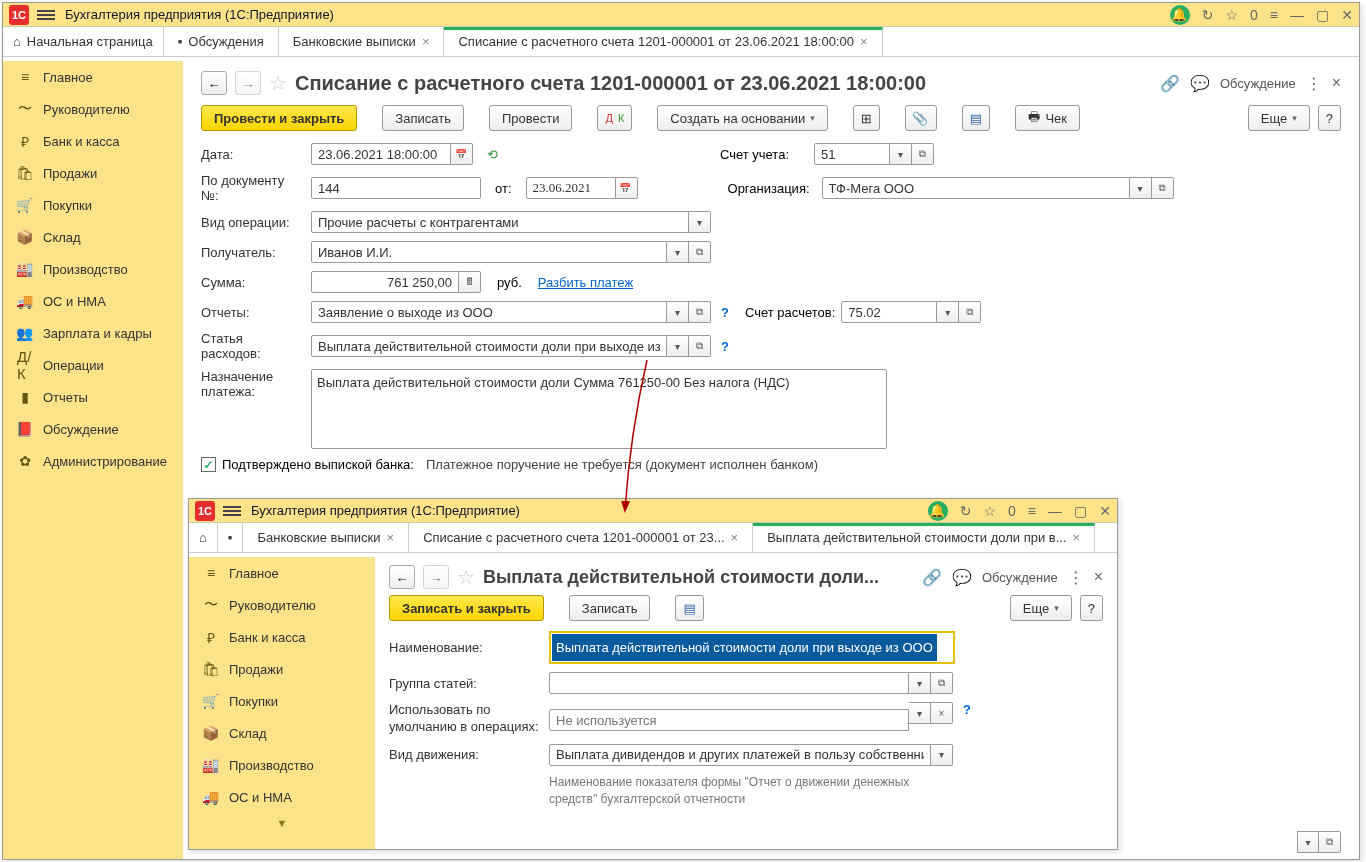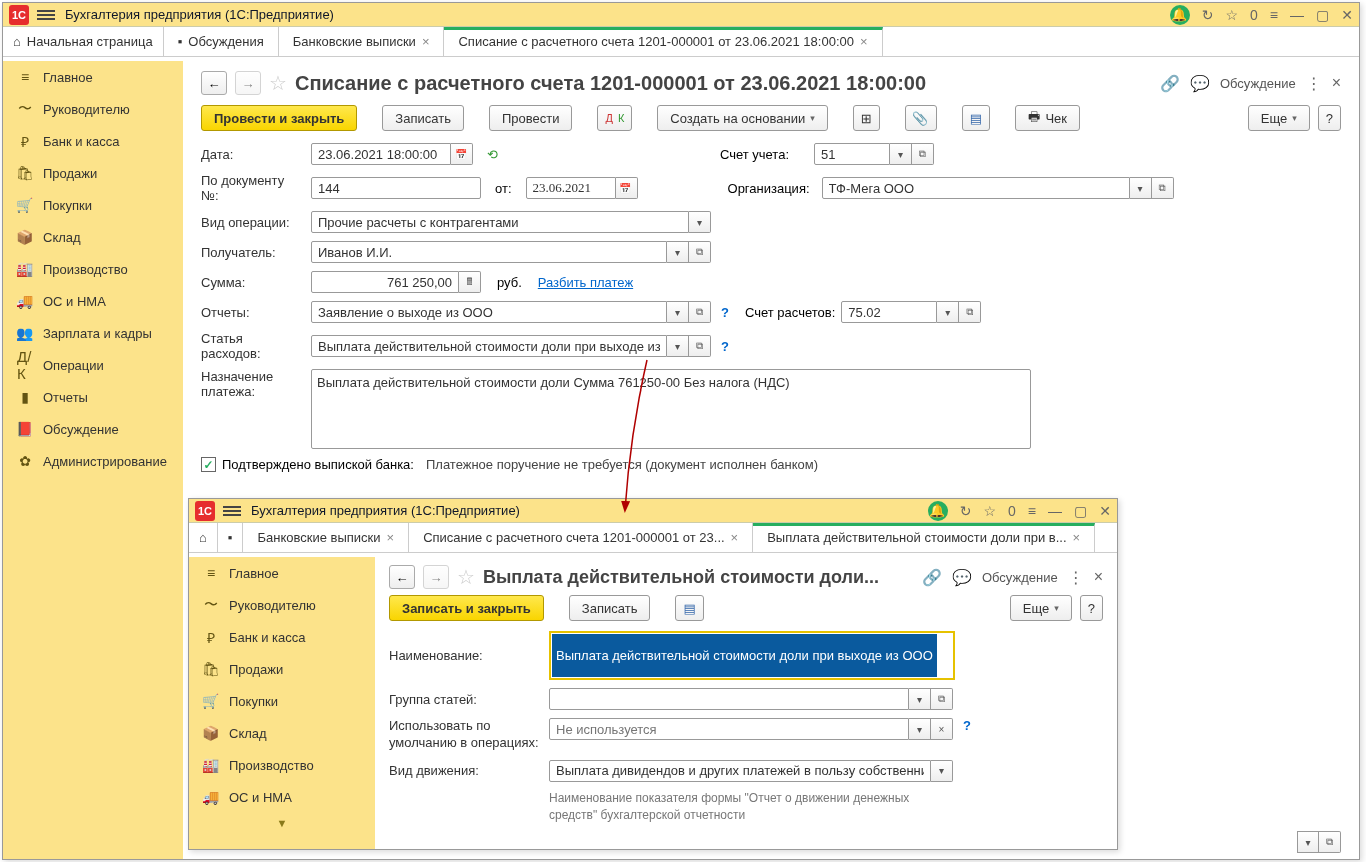--- a/index.html
+++ b/index.html
@@ -53,21 +53,21 @@
 .ig-btn { width: 22px; height: 22px; border: 1px solid #999; border-left: none; background: linear-gradient(#fff,#eee); display: flex; align-items: center; justify-content: center; font-size: 10px; cursor: pointer; color: #555; }
 .ig-btn.last { border-radius: 0 2px 2px 0; }
 .link { color: #0066cc; text-decoration: underline; cursor: pointer; }
 .help-q { color: #0066cc; font-weight: bold; cursor: pointer; padding: 0 4px; }
 .checkbox { width: 15px; height: 15px; border: 1px solid #666; background: #fff; display: flex; align-items: center; justify-content: center; color: #27ae60; font-size: 12px; font-weight: bold; }
 
 .second-window { left: 188px; top: 498px; width: 930px; height: 352px; z-index: 10; }
 .second-window .sidebar { width: 186px; }
 .second-window .label2 { width: 154px; color: #333; }
 .highlighted-input { border: 2px solid #e6c200; background: #fff; }
-.highlighted-input .inner { background: #0a5a9e; color: #fff; padding: 14px 4px; display: inline-block; }
+.highlighted-input .inner { background: #0a5a9e; color: #fff; padding: 6px 4px; display: inline-block; }
 .hint-text { color: #777; font-size: 12px; line-height: 1.4; }
 
 .arrow-svg { position: absolute; z-index: 20; pointer-events: none; }
 
 .side-arrow-down { text-align:center; color:#8a7a1a; font-size:11px; padding:4px; }
 </style>
 </head>
 <body>
 
 <div class="window main-window">
@@ -294,21 +294,21 @@
         <div class="input-group">
           <input class="input" style="width: 356px;" value="Выплата действительной стоимости доли при выходе из ОС">
           <div class="ig-btn">▾</div>
           <div class="ig-btn last">⧉</div>
         </div>
         <span class="help-q">?</span>
       </div>
 
       <div class="form-row" style="align-items:flex-start">
         <span class="label">Назначение платежа:</span>
-        <textarea class="textarea" style="width: 720px;">Выплата действительной стоимости доли Сумма 761250-00 Без налога (НДС)</textarea>
+        <textarea class="textarea" style="width: 576px;">Выплата действительной стоимости доли Сумма 761250-00 Без налога (НДС)</textarea>
       </div>
 
       <div class="form-row">
         <div class="checkbox">✓</div>
         <span>Подтверждено выпиской банка:</span>
         <span style="margin-left:6px;color:#444">Платежное поручение не требуется (документ исполнен банком)</span>
       </div>
 
       <div style="position:absolute; right:18px; bottom:6px; display:flex;">
         <div class="ig-btn" style="border-left:1px solid #999">▾</div>
@@ -443,21 +443,21 @@
         <div class="input-group">
           <input class="input" style="width: 360px;">
           <div class="ig-btn">▾</div>
           <div class="ig-btn last">⧉</div>
         </div>
       </div>
 
       <div class="form-row" style="align-items:flex-start">
         <span class="label2" style="line-height:1.3">Использовать по умолчанию в операциях:</span>
         <div class="input-group">
-          <input class="input" style="width: 360px; color: rgb(170, 170, 170);" placeholder="Не используется">
+          <input class="input" style="width: 360px; color: rgb(170, 170, 170); margin-top: 7px;" placeholder="Не используется">
           <div class="ig-btn">▾</div>
           <div class="ig-btn last">×</div>
         </div>
         <span class="help-q">?</span>
       </div>
 
       <div class="form-row">
         <span class="label2">Вид движения:</span>
         <div class="input-group">
           <input class="input" style="width: 382px;" value="Выплата дивидендов и других платежей в пользу собственников">

